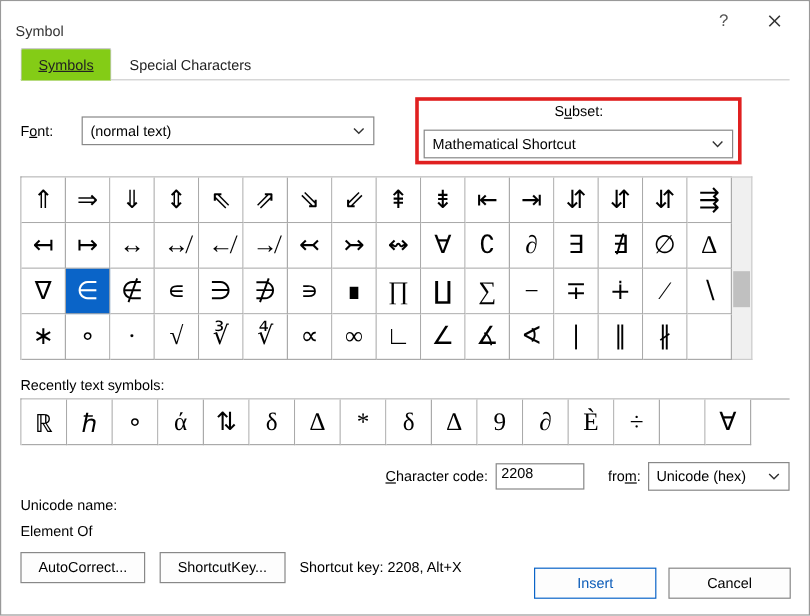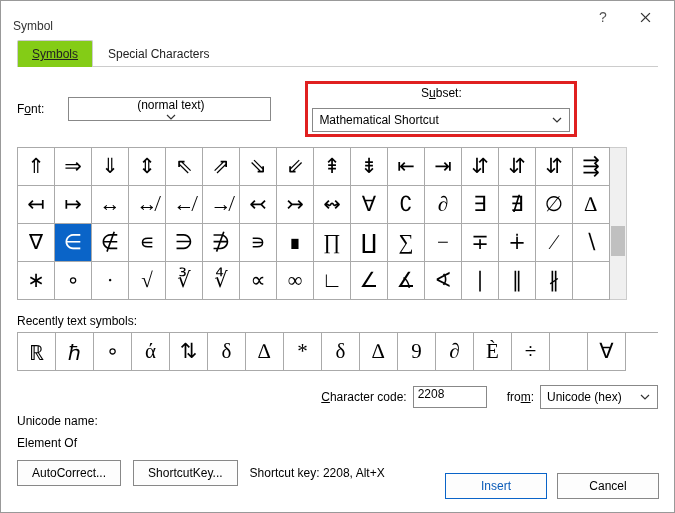--- a/index.html
+++ b/index.html
@@ -69,21 +69,21 @@
     padding: 0 4px 0 6px;
     background: #fff;
   }
   .select .chev {
     width: 16px;
     display: flex;
     align-items: center;
     justify-content: center;
     color: #333;
   }
-  .font-select { width: 203px; flex-direction: column; }
+  .font-select { width: 244px; }
   .highlight-box {
     border: 3px solid #e02020;
     padding: 2px 4px 2px 4px;
     display: flex;
     align-items: center;
     gap: 8px;
   }
   .subset-select { width: 258px; }
   .grid-wrap {
     margin-top: 10px;

